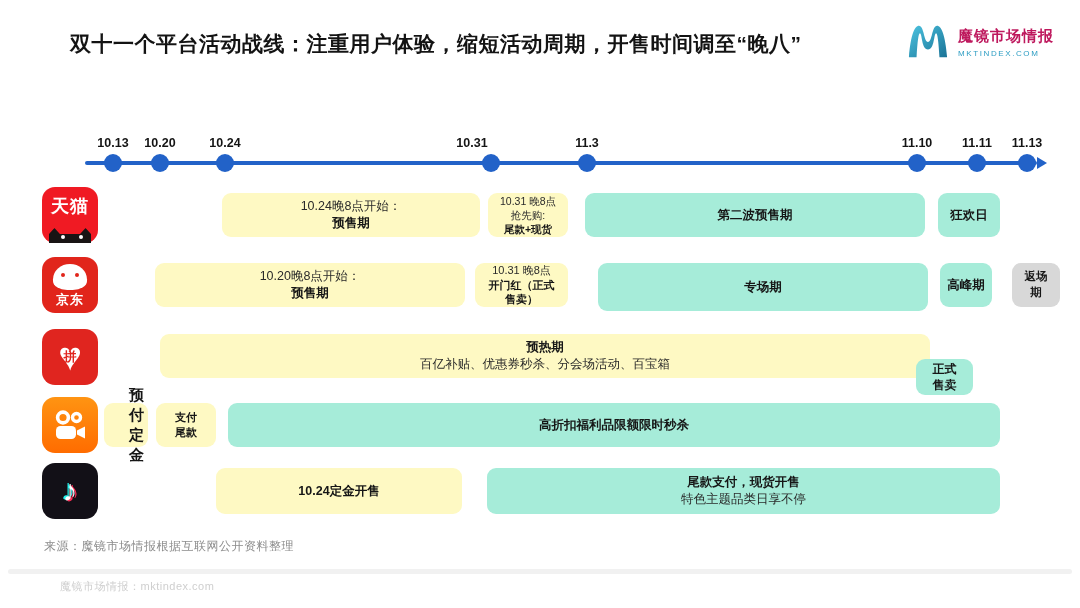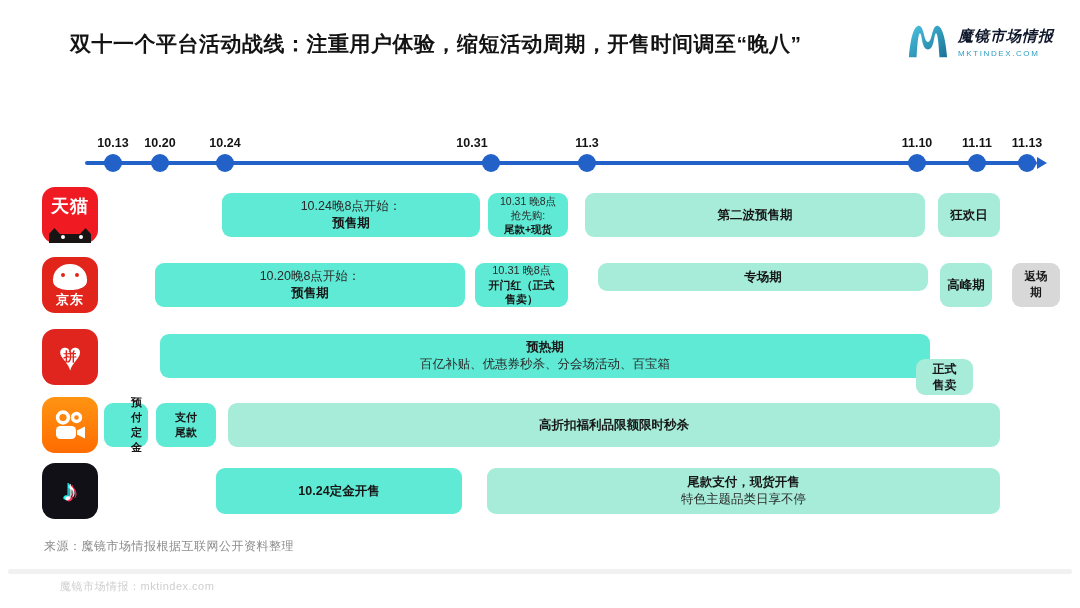--- a/index.html
+++ b/index.html
@@ -4,30 +4,30 @@
 <style>
   html,body{margin:0;padding:0;background:#fff;}
   body{font-family:"Liberation Sans",sans-serif;}
   .canvas{position:relative;width:1080px;height:608px;background:#fff;overflow:hidden;}
 
   .title{position:absolute;left:70px;top:30px;font-size:21px;font-weight:bold;color:#131313;letter-spacing:.5px;white-space:nowrap;}
 
   .brand{position:absolute;right:26px;top:20px;display:flex;align-items:center;gap:9px;}
   .brand-m{flex:0 0 auto;}
   .brand-text{display:flex;flex-direction:column;align-items:flex-start;}
-  .brand-name{font-size:15px;font-weight:bold;color:#0f172a;letter-spacing:1px;font-style:italic;}
+  .brand-name{font-size:15px;font-weight:bold;color:#be185d;letter-spacing:1px;}
   .brand-domain{font-size:8px;font-weight:normal;color:#2d9dc3;letter-spacing:1.6px;margin-top:3px;}
 
   .tl-line{position:absolute;left:85px;top:161px;width:952px;height:4px;background:#2262c8;border-radius:2px;}
   .tl-arrow{position:absolute;left:1037px;top:157px;width:0;height:0;border-left:10px solid #2262c8;border-top:6px solid transparent;border-bottom:6px solid transparent;}
   .tl-dot{position:absolute;top:154px;width:18px;height:18px;border-radius:50%;background:#2262c8;}
   .tl-date{position:absolute;top:136px;transform:translateX(-50%);font-size:12.5px;font-weight:bold;color:#141414;white-space:nowrap;}
 
   .bar{position:absolute;border-radius:9px;display:flex;flex-direction:column;align-items:center;justify-content:center;text-align:center;color:#2a2a2a;font-size:12.5px;line-height:1.35;padding:0 2px;box-sizing:border-box;}
-  .bar.blue{background:#5eead4;}
+  .bar.blue{background:#fef9c3;}
   .bar.mint{background:#a6ecd9;}
   .bar.gray{background:#d8d8d8;}
   .bar .b{font-weight:bold;color:#161616;}
 
   .logo{position:absolute;left:42px;width:56px;height:56px;border-radius:13px;}
   .logo-tmall{background:#f01a23;}
   .tm-text{position:absolute;top:7px;left:0;right:0;text-align:center;color:#fff;font-weight:bold;font-size:18px;letter-spacing:1px;}
   .tm-cat{position:absolute;bottom:0;left:7px;right:7px;height:15px;background:#181414;border-radius:6px 6px 0 0;clip-path:polygon(0 100%,0 40%,13% 0,26% 40%,74% 40%,87% 0,100% 40%,100% 100%);}
   .tm-cat::after{content:"";position:absolute;bottom:4px;left:12px;width:4px;height:4px;background:#fff;border-radius:50%;box-shadow:18px 0 0 #fff;}
 
@@ -140,39 +140,39 @@
       </div>
       <div class="bar blue" style="left: 155px; width: 310px; top: 263px; height: 44px;">
         <div>10.20晚8点开始：</div>
         <div class="b">预售期</div>
       </div>
       <div class="bar blue" style="left: 475px; width: 93px; top: 263px; height: 44px; font-size: 11px;">
         <div>10.31 晚8点</div>
         <div class="b">开门红（正式</div>
         <div class="b">售卖）</div>
       </div>
-      <div class="bar mint" style="left: 598px; width: 330px; top: 263px; height: 28px; font-family: Liberation Serif, serif;">
+      <div class="bar mint" style="left: 598px; width: 330px; top: 263px; height: 48px; font-family: Liberation Serif, serif;">
         <div class="b">专场期</div>
       </div>
       <div class="bar mint" style="left: 940px; width: 52px; top: 263px; height: 44px;">
         <div class="b">高峰期</div>
       </div>
       <div class="bar gray" style="left: 1012px; width: 48px; top: 263px; height: 44px; font-size: 11.5px;">
         <div class="b">返场</div>
         <div class="b">期</div>
       </div>
       <div class="bar blue" style="left: 160px; width: 770px; top: 334px; height: 44px;">
         <div class="b">预热期</div>
         <div>百亿补贴、优惠券秒杀、分会场活动、百宝箱</div>
       </div>
       <div class="bar mint" style="left: 916px; width: 57px; top: 334px; height: 36px; font-size: 12px; margin-top: 25px;">
         <div class="b">正式</div>
         <div class="b">售卖</div>
       </div>
-      <div class="bar blue" style="left: 104px; width: 44px; top: 403px; height: 44px; font-size: 11px; padding-left: 23px;">
+      <div class="bar blue" style="left: 104px; width: 44px; top: 403px; height: 44px; font-size: 15px; padding-left: 23px;">
         <div class="b">预付</div>
         <div class="b">定金</div>
       </div>
       <div class="bar blue" style="left: 156px; width: 60px; top: 403px; height: 44px; font-size: 11px;">
         <div class="b">支付</div>
         <div class="b">尾款</div>
       </div>
       <div class="bar mint" style="left: 228px; width: 772px; top: 403px; height: 44px;">
         <div class="b">高折扣福利品限额限时秒杀</div>
       </div>

